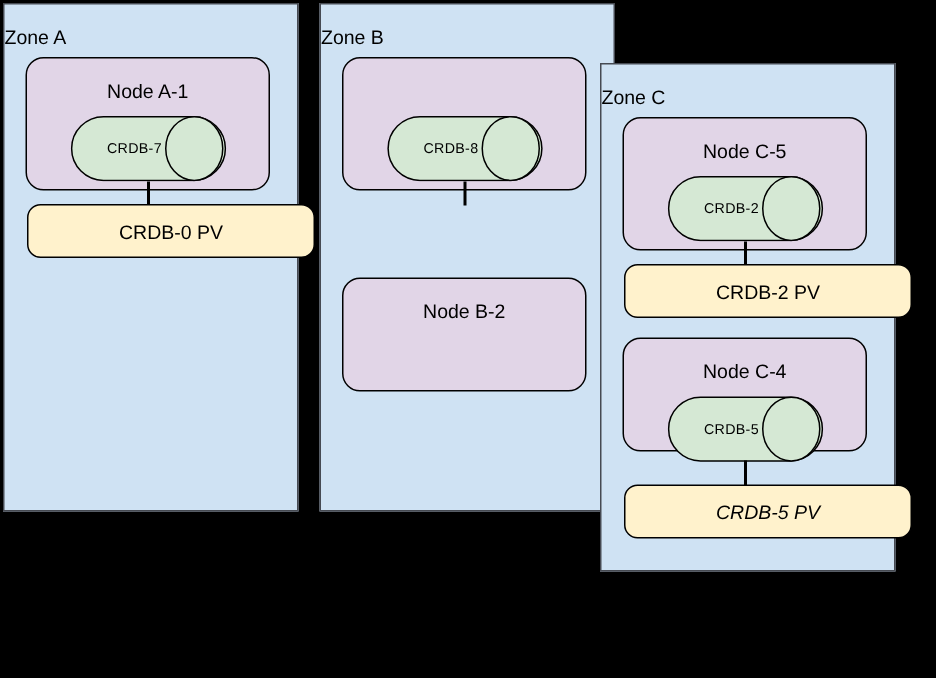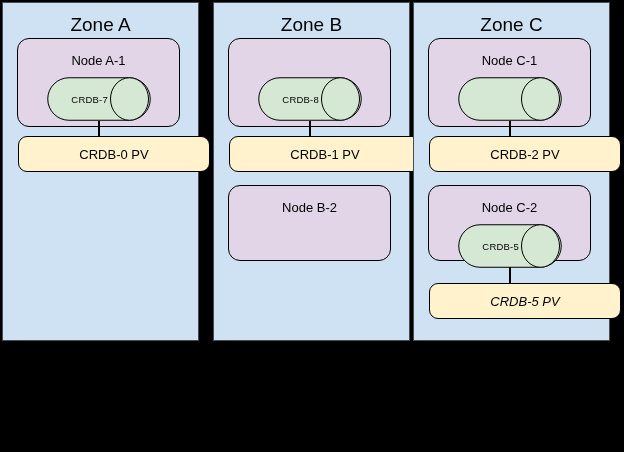--- a/index.html
+++ b/index.html
@@ -20,28 +20,27 @@
     position: absolute;
     top: 2px;
     width: 197px;
     height: 339px;
     background: var(--zone-fill, #cfe2f3);
     border: 1px solid var(--zone-border, #444444);
     box-sizing: border-box;
   }
   .zone.za { left: 2px; }
   .zone.zb { left: 213px; }
-  .zone.zc { left: 413px; }
+  .zone.zc { left: 400px; margin-top: 40px; }
   .zone-label {
     position: absolute;
     top: 14px;
     left: 0;
     right: 0;
-    text-align: center;
-    font-size: 19px;
+    font-size: 13px;
     line-height: 15px;
   }
   .node {
     position: absolute;
     left: 14px;
     width: 163px;
     background: var(--node-fill, #e1d5e7);
     border: 1px solid var(--node-border, #000000);
     border-radius: 12px;
     box-sizing: border-box;
@@ -146,50 +145,48 @@
         <svg viewBox="0 0 104 44">
           <rect class="db-body" x="0.75" y="0.75" width="102.5" height="42.5" rx="21.25"></rect>
           <ellipse class="db-cap" cx="82.5" cy="22" rx="19" ry="21.25"></ellipse>
         </svg>
         <div class="db-label">CRDB-8</div>
       </div>
     </div>
 
     <div class="connector c1"></div>
 
-    <div class="pv row1">
-      <span>CRDB-1 PV</span>
-    </div>
 
     <div class="node row2">
       <div class="node-label">Node B-2</div>
     </div>
   </div>
 
   <div class="zone zc">
     <div class="zone-label">Zone C</div>
 
     <div class="node row1">
-      <div class="node-label">Node C-1</div>
-      <div class="db">
-        <svg viewBox="0 0 104 44">
-          <rect class="db-body" x="0.75" y="0.75" width="102.5" height="42.5" rx="21.25"></rect>
-          <ellipse class="db-cap" cx="82.5" cy="22" rx="19" ry="21.25"></ellipse>
-        </svg>
+      <div class="node-label">Node C-5</div>
+      <div class="db">
+        <svg viewBox="0 0 104 44">
+          <rect class="db-body" x="0.75" y="0.75" width="102.5" height="42.5" rx="21.25"></rect>
+          <ellipse class="db-cap" cx="82.5" cy="22" rx="19" ry="21.25"></ellipse>
+        </svg>
+        <div class="db-label">CRDB-2</div>
       </div>
     </div>
 
     <div class="connector c1"></div>
 
     <div class="pv row1">
       <span>CRDB-2 PV</span>
     </div>
 
     <div class="node row2">
-      <div class="node-label">Node C-2</div>
+      <div class="node-label">Node C-4</div>
       <div class="db">
         <svg viewBox="0 0 104 44">
           <rect class="db-body" x="0.75" y="0.75" width="102.5" height="42.5" rx="21.25"></rect>
           <ellipse class="db-cap" cx="82.5" cy="22" rx="19" ry="21.25"></ellipse>
         </svg>
         <div class="db-label">CRDB-5</div>
       </div>
     </div>
 
     <div class="connector c2"></div>

